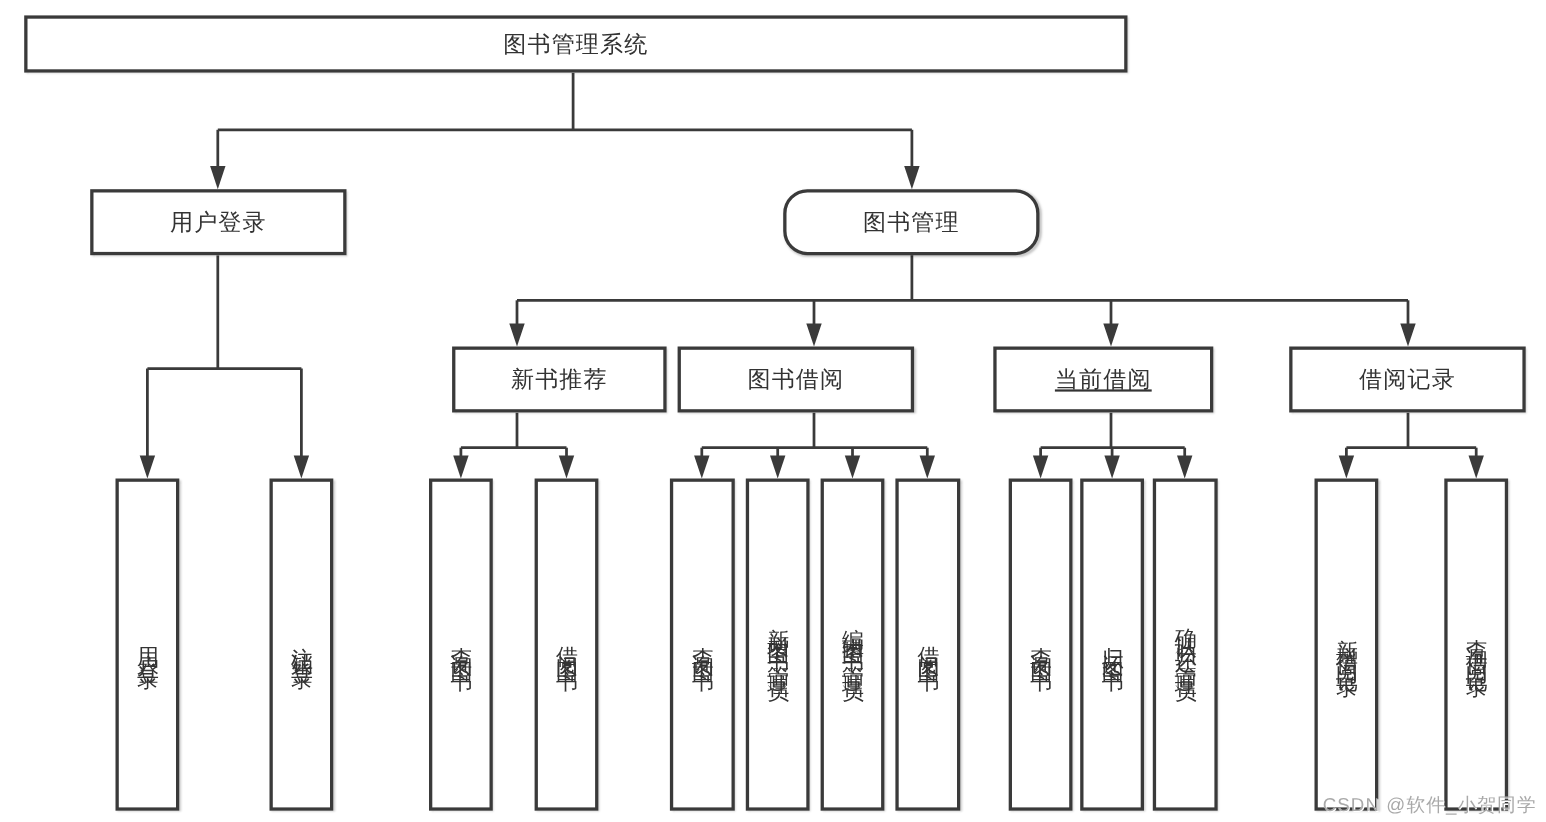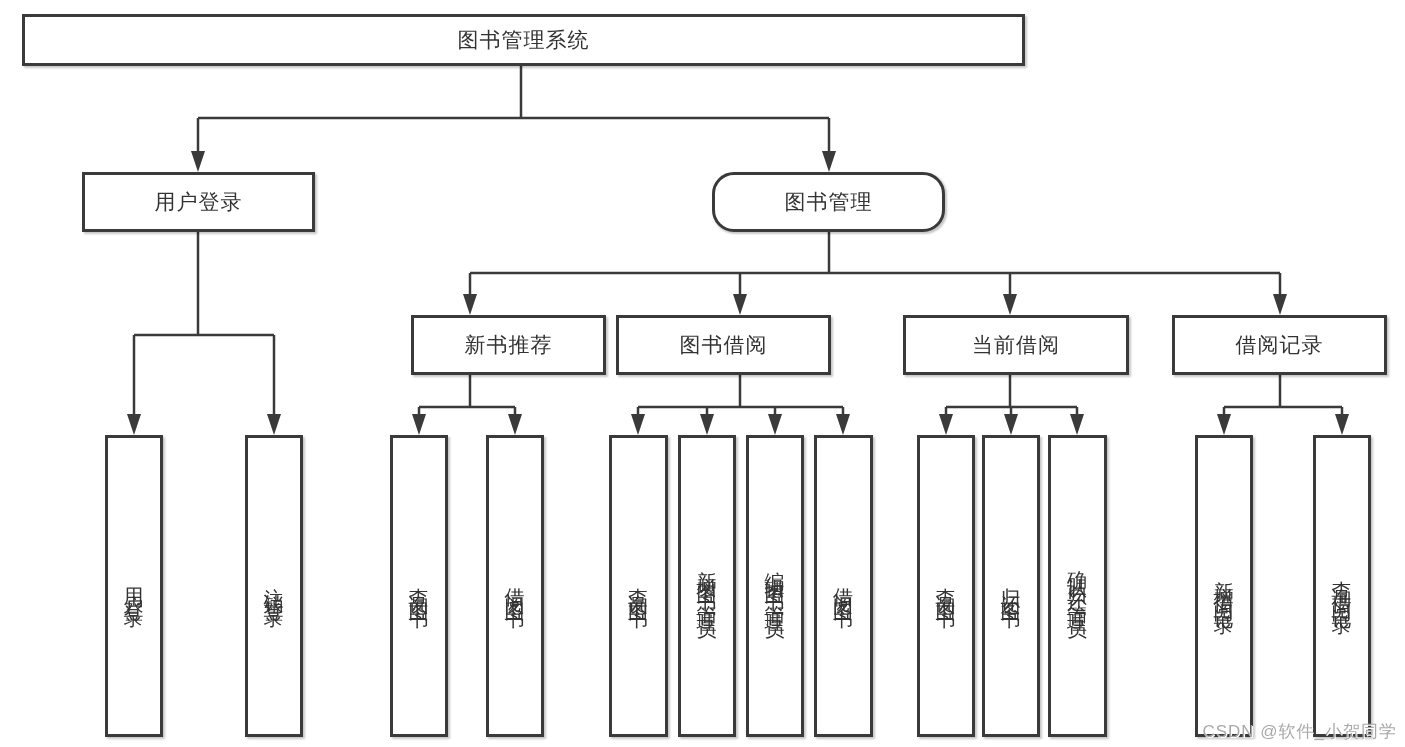--- a/index.html
+++ b/index.html
@@ -117,21 +117,21 @@
       <polygon points="1335,414 1349,414 1342,435" fill="#3a3a3a"></polygon>
     </svg>
 
   <div class="node" style="left:22px; top:14px; width:1003px; height:52px;">图书管理系统</div>
 
   <div class="node" style="left:82px; top:172px; width:233px; height:60px;">用户登录</div>
   <div class="node" style="left:712px; top:172px; width:233px; height:60px;border-radius:22px;">图书管理</div>
 
   <div class="node" style="left:378px; top:315px; width:195px; height:60px;margin-left:33px;">新书推荐</div>
   <div class="node" style="left:616px; top:315px; width:215px; height:60px;">图书借阅</div>
-  <div class="node" style="left:903px; top:315px; width:226px; height:60px;">当前借阅</div>
+  <div class="node" style="left:903px; top:315px; width:200px; height:60px;text-decoration:underline;">当前借阅</div>
   <div class="node" style="left:1172px; top:315px; width:215px; height:60px;">借阅记录</div>
 
   <div class="node leaf" style="left:105px; top:435px; width:58px; height:302px;">
     <span class="vtext">用户登录</span>
   </div>
   <div class="node leaf" style="left:245px; top:435px; width:58px; height:302px;">
     <span class="vtext">注销登录</span>
   </div>
 
   <div class="node leaf" style="left:390px; top:435px; width:58px; height:302px;">

